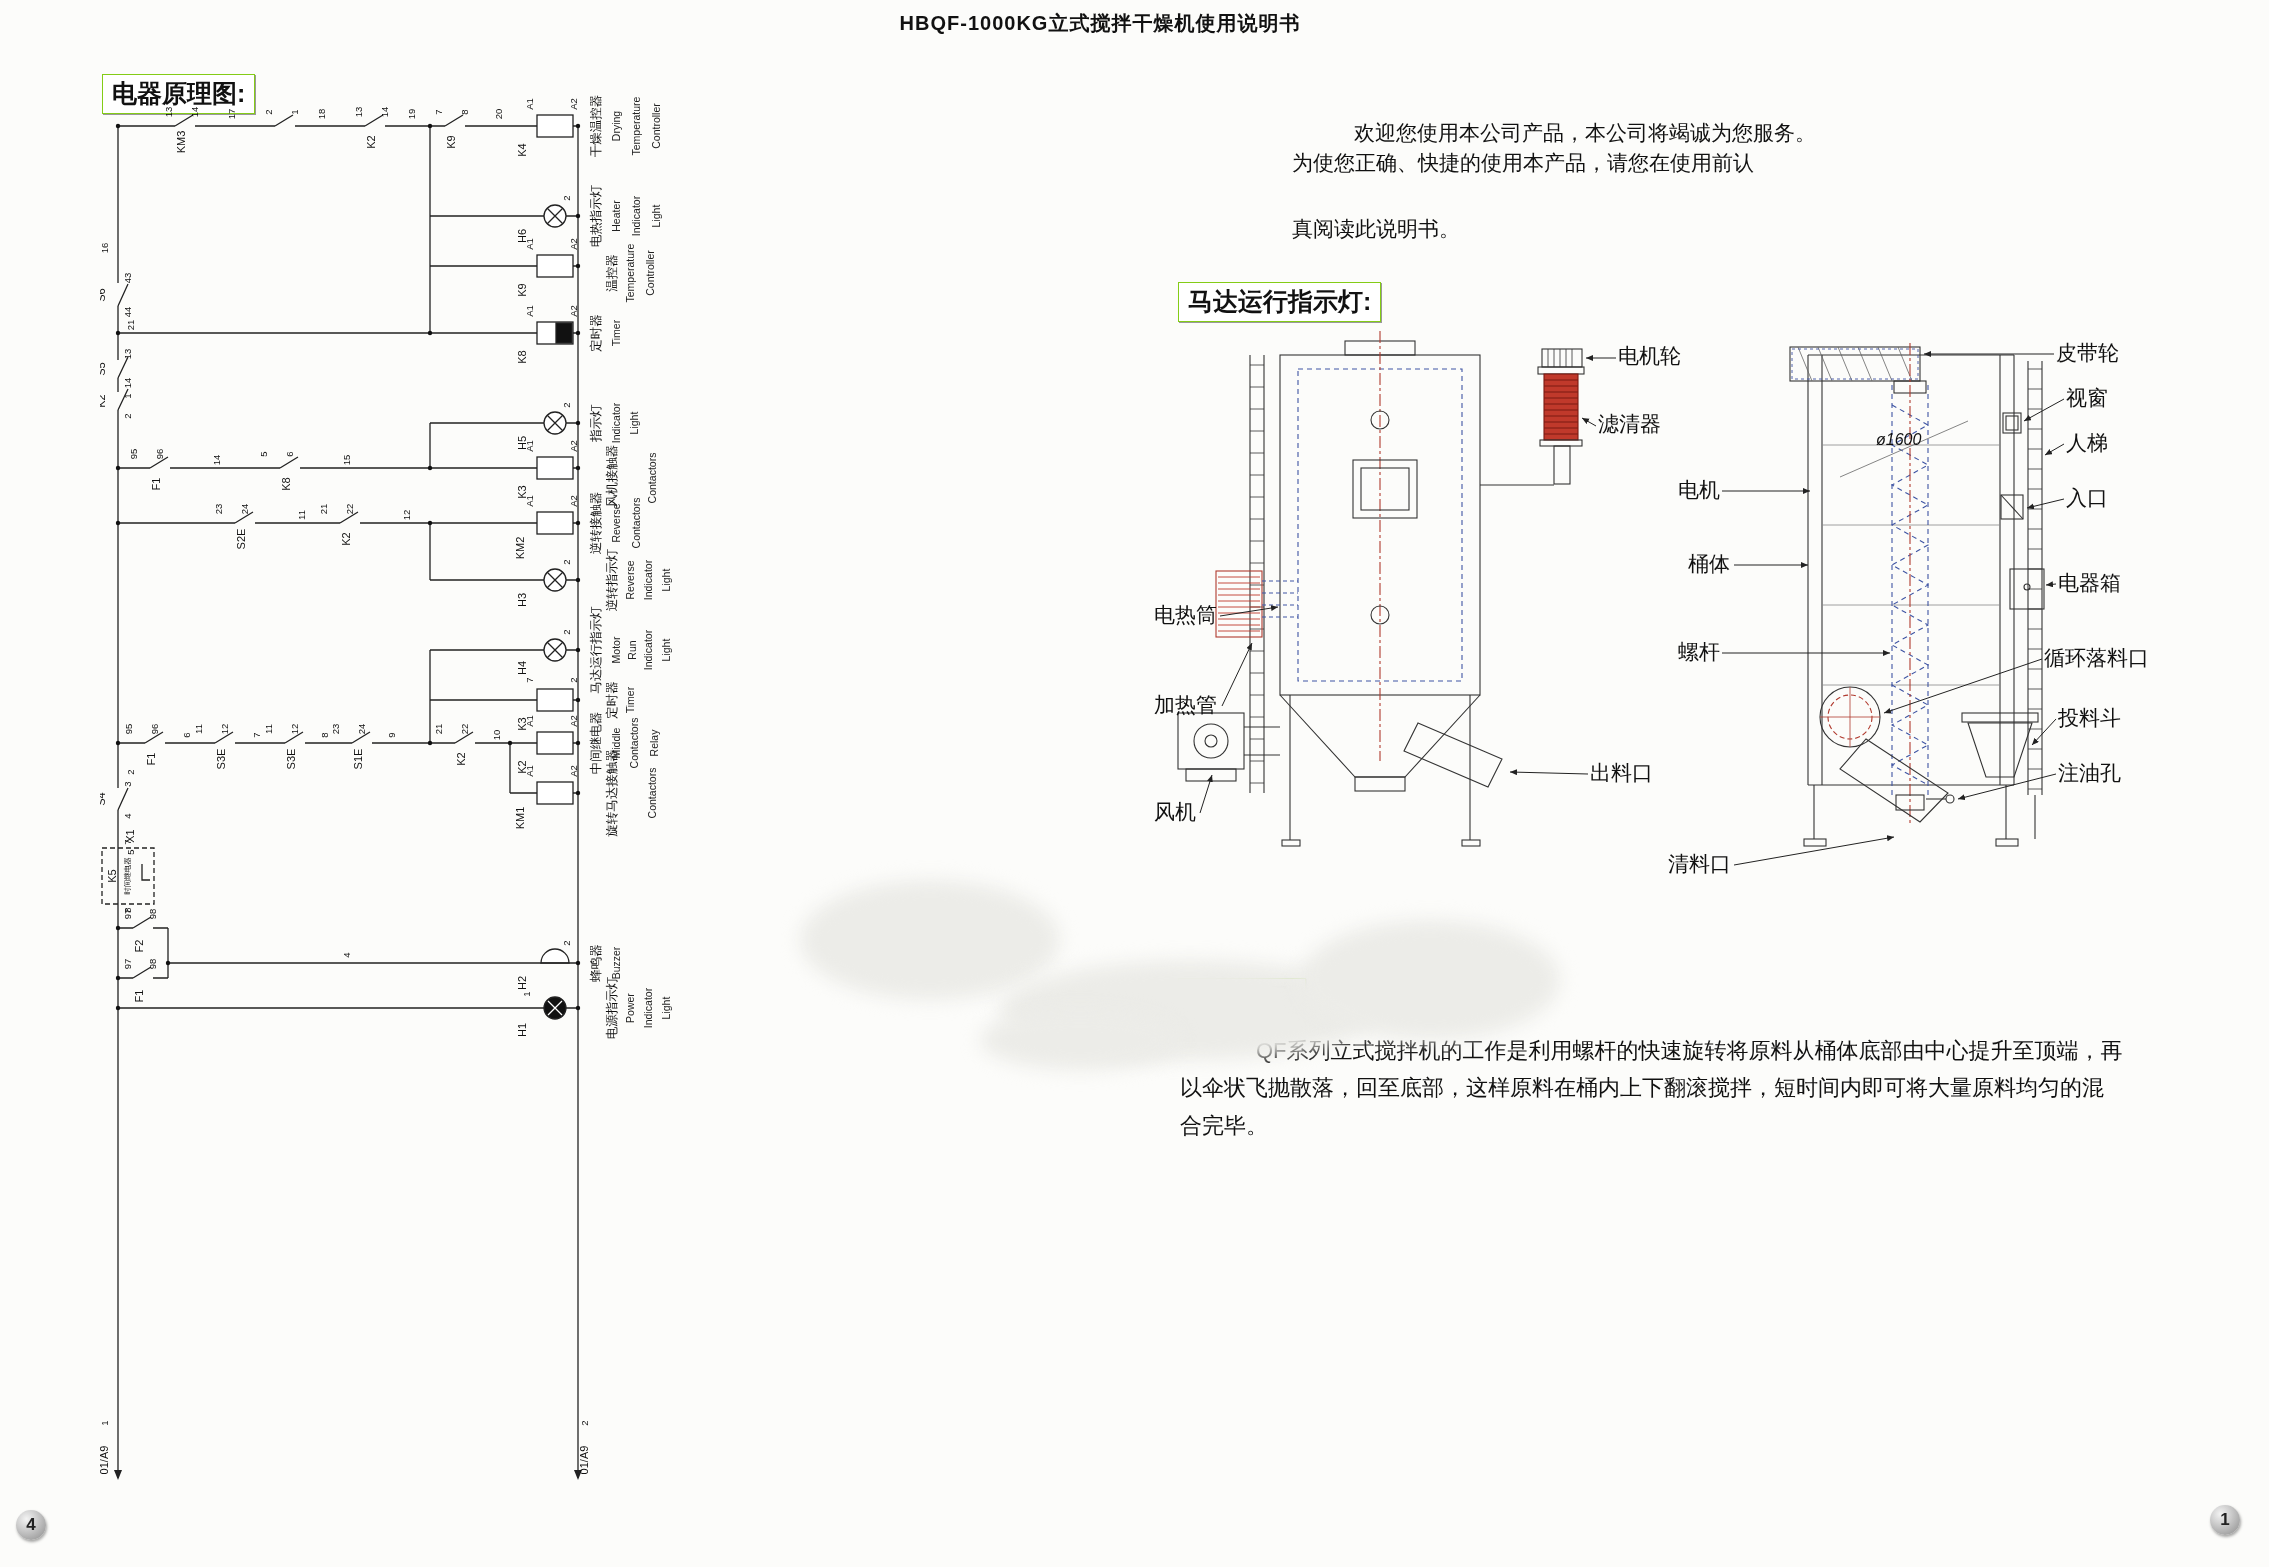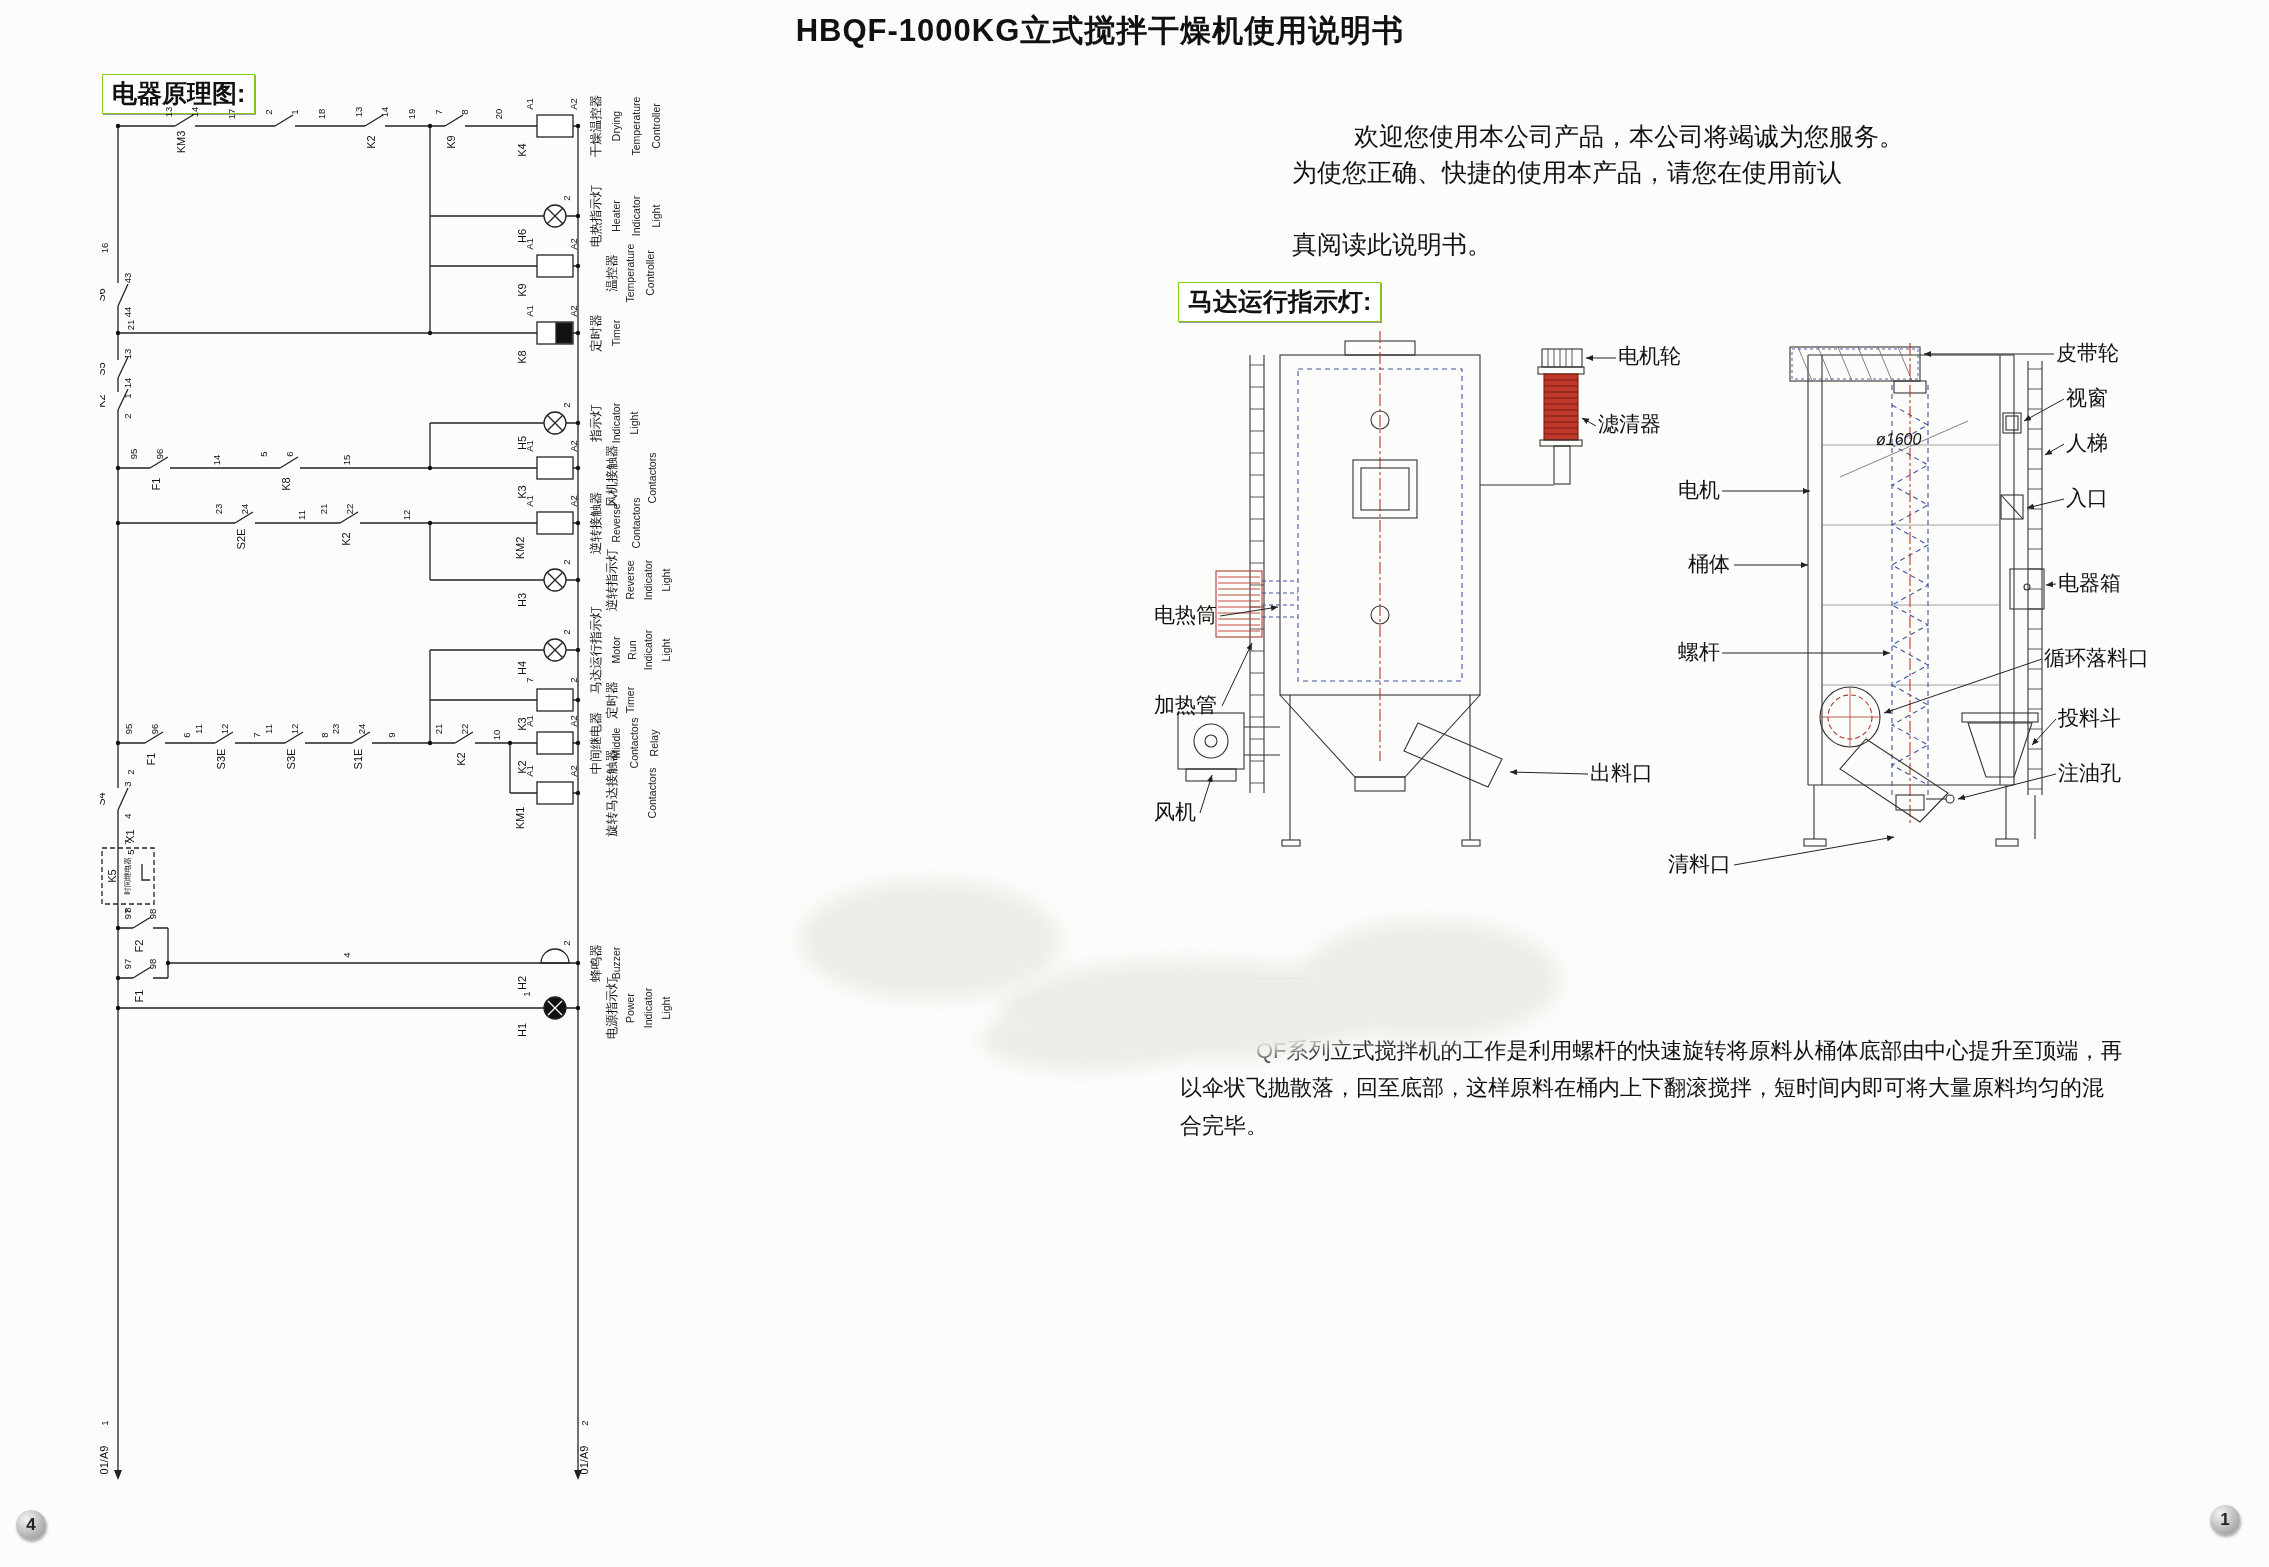--- a/index.html
+++ b/index.html
@@ -1,25 +1,25 @@
 <!DOCTYPE html>
 <html><head>
 <meta charset="utf-8">
 <style>
   html,body{margin:0;padding:0;background:#888;}
   .page{position:relative;width:2269px;height:1567px;background:#fcfcfa;
         font-family:"Liberation Sans",sans-serif;color:#111;overflow:hidden;}
   .title{position:absolute;top:10px;left:0;width:2200px;text-align:center;
-         font-size:31px;font-weight:bold;letter-spacing:1px;}
+         font-size:20px;font-weight:bold;letter-spacing:1px;}
   .sec-head{position:absolute;display:inline-block;border:1px solid #84cc16;background:#fff;
             padding:2px 9px 3px;font-size:25px;font-weight:bold;box-shadow:1px 1px 0 #999;}
   #h-sch{left:102px;top:74px;}
   #h-str{left:1178px;top:282px;}
   #h-pri{left:1178px;top:978px;}
-  .intro{position:absolute;left:1292px;top:118px;font-size:25px;line-height:1.45;}
+  .intro{position:absolute;left:1292px;top:118px;font-size:21px;line-height:1.45;}
   .intro .i0{margin-left:62px;}
   .intro .i1{}
   .intro .i2{margin-left:0;margin-top:35px;}
   .principle{position:absolute;left:1180px;top:1032px;width:980px;font-size:22px;line-height:1.7;}
   .principle .p0{text-indent:76px;}
   .pageball{position:absolute;width:30px;height:30px;border-radius:50%;
             background:radial-gradient(circle at 35% 30%,#f4f4f4,#8a8a8a);
             display:flex;align-items:center;justify-content:center;
             font-size:17px;font-weight:bold;color:#222;box-shadow:1px 2px 3px rgba(0,0,0,.35);}
   .pb-left{left:16px;top:1510px;}

